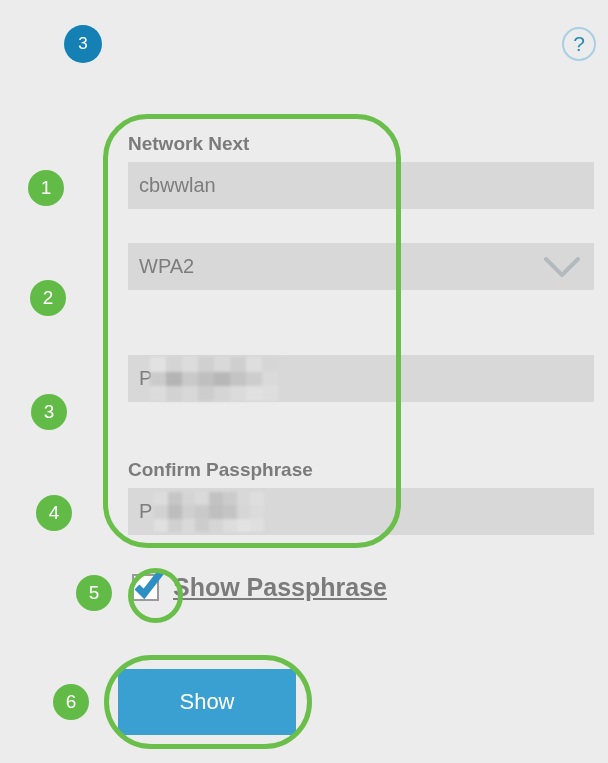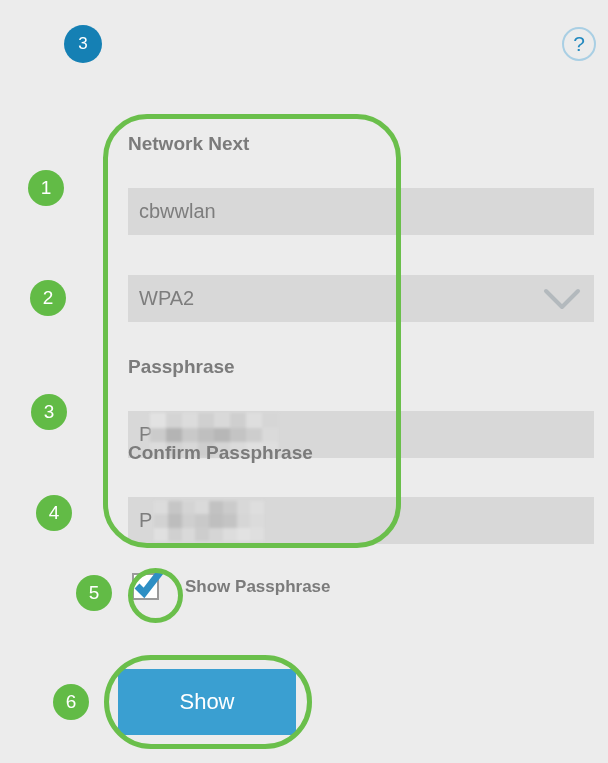--- a/index.html
+++ b/index.html
@@ -77,34 +77,33 @@
     margin-bottom: 6px;
     white-space: nowrap;
   }
   .field-input {
     position: relative;
     height: 47px;
     background: #d8d8d8;
     display: flex;
     align-items: center;
     box-sizing: border-box;
-    margin-top: 32px;
   }
   .field-value {
     font-size: 20px;
     color: #7d7d7d;
     padding-left: 11px;
     white-space: nowrap;
   }
 
   
   #field-network-name { top: 132px; }
   #field-security     { top: 243px; }
   #field-passphrase   { top: 355px; }
-  #field-confirm      { top: 441px; }
+  #field-confirm      { top: 458px; }
 
   
   .chevron {
     position: absolute;
     right: 12px;
     top: 50%;
     transform: translateY(-50%);
     width: 40px;
     height: 26px;
   }
@@ -157,25 +156,26 @@
     background: #ffffff;
     border: 2px solid #9a9a9a;
     box-sizing: border-box;
   }
   .checkbox-check {
     position: absolute;
     left: -2px; top: -8px;
     width: 34px; height: 34px;
   }
   .checkbox-label {
-    font-size: 17px;
+    font-size: 25px;
     font-weight: bold;
     color: #7b7b7b;
-    margin-left: 26px;
-    white-space: nowrap;
+    margin-left: 14px;
+    white-space: nowrap;
+    text-decoration: underline;
   }
 
   
   .next-button {
     position: absolute;
     left: 118px; top: 669px;
     width: 178px; height: 66px;
     background: #3a9fd1;
     color: #ffffff;
     font-size: 22px;
@@ -257,21 +257,20 @@
       <span class="field-value">WPA2</span>
       <span class="chevron">
         <svg width="40" height="26" viewBox="0 0 40 26">
           <polyline points="4,5 20,21 36,5" fill="none" stroke="#b3b9bd" stroke-width="4" stroke-linecap="round" stroke-linejoin="round"></polyline>
         </svg>
       </span>
     </div>
   </div>
 
   <div class="field" id="field-passphrase">
-    <div class="field-label">Passphrase</div>
     <div class="field-input">
       <div class="blur-wrap">
         <span class="blur-text">P</span>
         <span class="mosaic" id="mosaic-passphrase">
           <i style="background:#e2e2e2"></i>
             <i style="background:#d4d4d4"></i>
             <i style="background:#dcdcdc"></i>
             <i style="background:#d0d0d0"></i>
             <i style="background:#d9d9d9"></i>
             <i style="background:#cfcfcf"></i>

